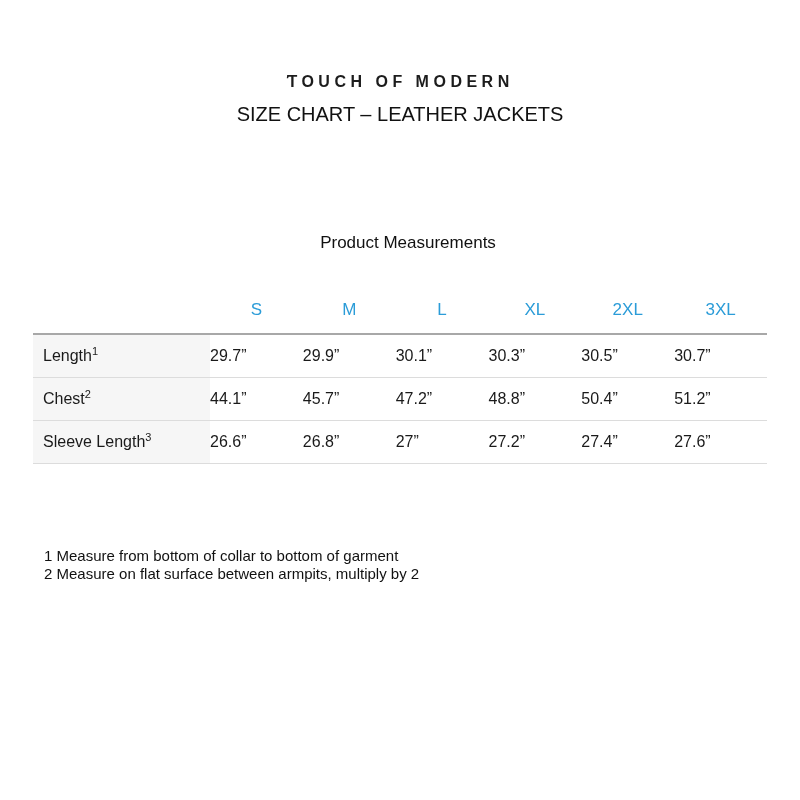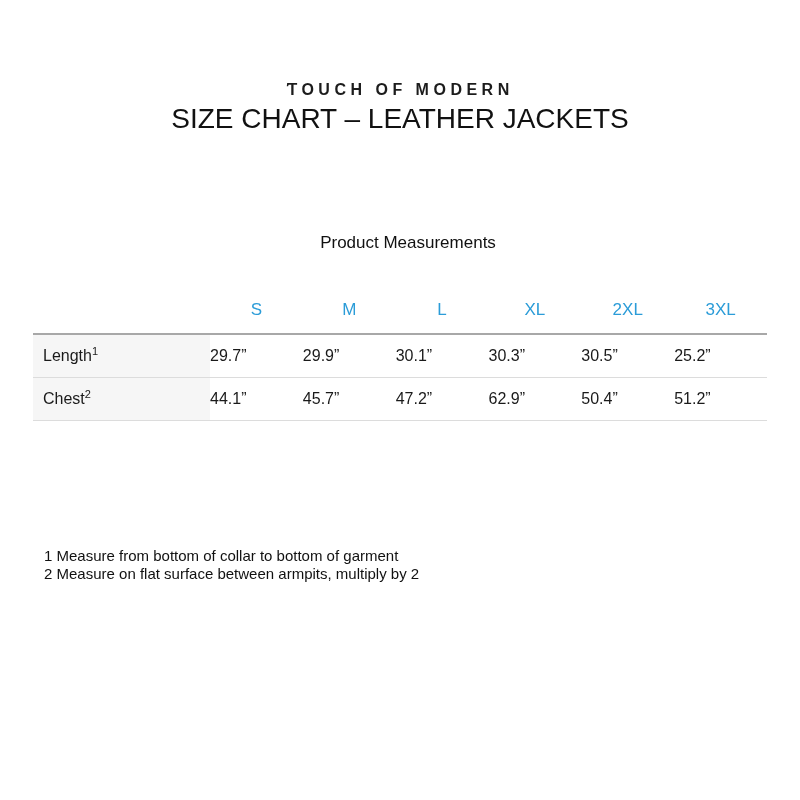--- a/index.html
+++ b/index.html
@@ -18,38 +18,37 @@
     position: absolute;
     top: 72px;
     left: 0;
     width: 100%;
     text-align: center;
     font-size: 16px;
     font-weight: 700;
     letter-spacing: 4.5px;
     color: #1c1c1c;
     white-space: nowrap;
-    margin-top: 8px;
   }
   .brand-mark {
     font-size: 13px;
     letter-spacing: 0;
     vertical-align: 3px;
     margin-right: -2px;
   }
 
   
   .title {
     position: absolute;
     top: 103px;
     left: 0;
     width: 100%;
     margin: 0;
     text-align: center;
-    font-size: 28px;
+    font-size: 20px;
     font-weight: 500;
     letter-spacing: 0px;
     color: #111111;
     white-space: nowrap;
   }
 
   
   .section-title {
     position: absolute;
     top: 233px;
@@ -156,30 +155,39 @@
       </tr>
     </thead>
     <tbody>
       <tr>
         <td class="row-label"><span>Length</span><sup>1</sup></td>
         <td>29.7”</td>
         <td>29.9”</td>
         <td>30.1”</td>
         <td>30.3”</td>
         <td>30.5”</td>
-        <td>25.2”</td>
+        <td>30.7”</td>
       </tr>
       <tr>
         <td class="row-label"><span>Chest</span><sup>2</sup></td>
         <td>44.1”</td>
         <td>45.7”</td>
         <td>47.2”</td>
-        <td>62.9”</td>
+        <td>48.8”</td>
         <td>50.4”</td>
         <td>51.2”</td>
+      </tr>
+      <tr>
+        <td class="row-label"><span>Sleeve Length</span><sup>3</sup></td>
+        <td>26.6”</td>
+        <td>26.8”</td>
+        <td>27”</td>
+        <td>27.2”</td>
+        <td>27.4”</td>
+        <td>27.6”</td>
       </tr>
     </tbody>
   </table>
 
   <div class="footnotes">
     <div>1 Measure from bottom of collar to bottom of garment</div>
     <div>2 Measure on flat surface between armpits, multiply by 2</div>
   </div>
 
 

